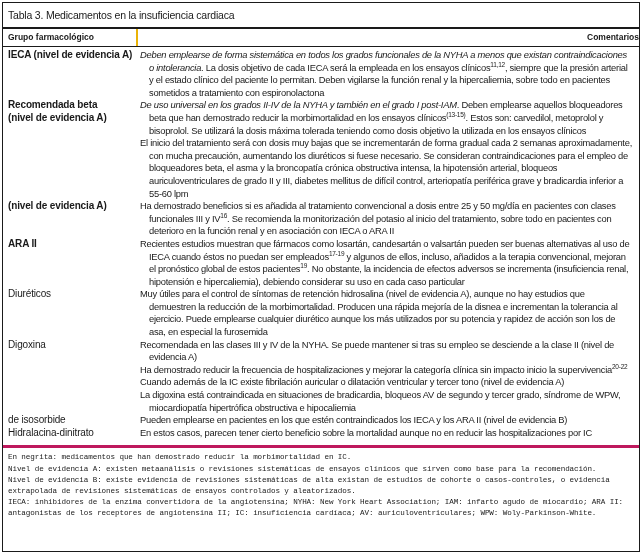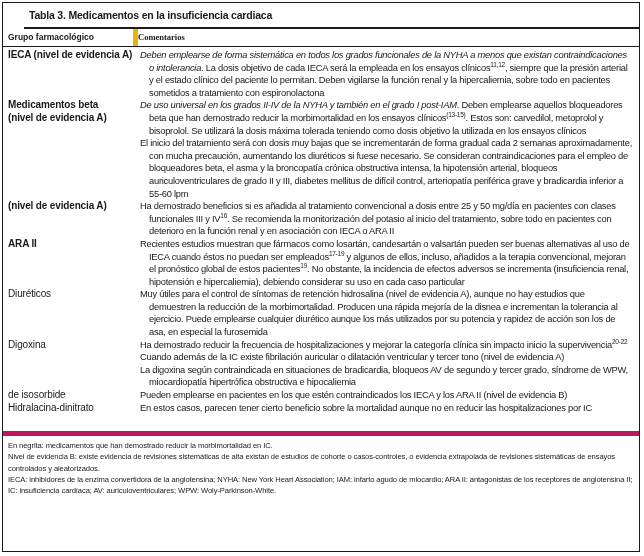--- a/index.html
+++ b/index.html
@@ -4,37 +4,37 @@
 <style>
   html, body { margin: 0; padding: 0; background: #ffffff; }
   body { width: 644px; height: 556px; overflow: hidden; position: relative; }
   .frame {
     position: absolute; left: 2px; top: 2px; width: 638px; height: 550px;
     border: 1px solid #1a1a1a; box-sizing: border-box;
     font-family: "Liberation Sans", sans-serif; color: #1a1a1a;
   }
   .title {
     height: 24px; line-height: 24px; padding-left: 5px;
-    font-size: 10.5px; font-weight: bold;
+    font-size: 10.5px; font-weight: normal;
     border-bottom: 2px solid #1a1a1a;
-    transform-origin: left; letter-spacing: -0.2px; margin-left: 21px;
+    transform-origin: left; letter-spacing: -0.2px;
   }
   .head-row { display: flex; height: 17px; border-bottom: 1px solid #1a1a1a; font-size: 8.5px; font-weight: bold; }
-  .head-row .c1 { width: 135px; padding-left: 5px; line-height: 17px; border-right: 5px solid #eab308; box-sizing: border-box; }
-  .head-row .c2 { flex: 1; text-align: left; line-height: 17px; font-family: Liberation Serif, serif; }
-  .body { padding-top: 2px; border-bottom: 5px solid #be185d; padding-bottom: 17px; }
+  .head-row .c1 { width: 135px; padding-left: 5px; line-height: 17px; border-right: 2px solid #eab308; box-sizing: border-box; }
+  .head-row .c2 { flex: 1; text-align: right; line-height: 17px; }
+  .body { padding-top: 2px; border-bottom: 3px solid #be185d; padding-bottom: 6px; }
   .row { display: flex; }
   .row .c1 { width: 135px; padding-left: 5px; font-size: 10px; line-height: 12.6px; box-sizing: border-box; letter-spacing: -0.15px; }
   .row .c1.b { font-weight: bold; }
   .row .c2 { flex: 1; padding-left: 2px; padding-right: 6px; font-size: 9.35px; line-height: 12.6px; letter-spacing: -0.25px; }
   .para { padding-left: 9px; text-indent: -9px; }
   .i { font-style: italic; }
   sup { font-size: 6.5px; line-height: 0; vertical-align: 4px; }
   .notes { padding: 4px 5px 0 5px; font-size: 7.6px; line-height: 11.2px; letter-spacing: -0.1px; }
-  .notes p { margin: 0; }
+  .notes p { margin: 0; font-family: Liberation Mono, monospace; }
 </style>
 </head>
 <body>
 
 <div class="frame">
   <div class="title">Tabla 3. Medicamentos en la insuficiencia cardiaca</div>
   <div class="head-row">
     <div class="c1">Grupo farmacológico</div>
     <div class="c2">Comentarios</div>
   </div>
@@ -42,21 +42,21 @@
       <div class="row">
         <div class="c1 b">
           <div>IECA (nivel de evidencia A)</div>
         </div>
         <div class="c2">
           <div class="para"><span class="i">Deben emplearse de forma sistemática en todos los grados funcionales de la NYHA a menos que existan contraindicaciones o intolerancia</span><span>. La dosis objetivo de cada IECA será la empleada en los ensayos clínicos</span><sup>11,12</sup><span>, siempre que la presión arterial y el estado clínico del paciente lo permitan. Deben vigilarse la función renal y la hipercaliemia, sobre todo en pacientes sometidos a tratamiento con espironolactona</span></div>
         </div>
       </div>
       <div class="row">
         <div class="c1 b">
-          <div>Medicamentos beta</div>
+          <div>Recomendada beta</div>
           <div>(nivel de evidencia A)</div>
         </div>
         <div class="c2">
           <div class="para"><span class="i">De uso universal en los grados II-IV de la NYHA y también en el grado I post-IAM</span><span>. Deben emplearse aquellos bloqueadores beta que han demostrado reducir la morbimortalidad en los ensayos clínicos</span><sup>(13-15)</sup><span>. Estos son: carvedilol, metoprolol y bisoprolol. Se utilizará la dosis máxima tolerada teniendo como dosis objetivo la utilizada en los ensayos clínicos</span></div>
           <div class="para"><span>El inicio del tratamiento será con dosis muy bajas que se incrementarán de forma gradual cada 2 semanas aproximadamente, con mucha precaución, aumentando los diuréticos si fuese necesario. Se consideran contraindicaciones para el empleo de bloqueadores beta, el asma y la broncopatía crónica obstructiva intensa, la hipotensión arterial, bloqueos auriculoventriculares de grado II y III, diabetes mellitus de difícil control, arteriopatía periférica grave y bradicardia inferior a 55-60 lpm</span></div>
         </div>
       </div>
       <div class="row">
         <div class="c1 b">
           <div>(nivel de evidencia A)</div>
@@ -79,34 +79,36 @@
         </div>
         <div class="c2">
           <div class="para"><span>Muy útiles para el control de síntomas de retención hidrosalina (nivel de evidencia A), aunque no hay estudios que demuestren la reducción de la morbimortalidad. Producen una rápida mejoría de la disnea e incrementan la tolerancia al ejercicio. Puede emplearse cualquier diurético aunque los más utilizados por su potencia y rapidez de acción son los de asa, en especial la furosemida</span></div>
         </div>
       </div>
       <div class="row">
         <div class="c1">
           <div>Digoxina</div>
         </div>
         <div class="c2">
+          <div class="para"><span>Recomendada en las clases III y IV de la NYHA. Se puede mantener si tras su empleo se desciende a la clase II (nivel de evidencia A)</span></div>
           <div class="para"><span>Ha demostrado reducir la frecuencia de hospitalizaciones y mejorar la categoría clínica sin impacto inicio la supervivencia</span><sup>20-22</sup></div>
           <div class="para"><span>Cuando además de la IC existe fibrilación auricular o dilatación ventricular y tercer tono (nivel de evidencia A)</span></div>
-          <div class="para"><span>La digoxina según contraindicada en situaciones de bradicardia, bloqueos AV de segundo y tercer grado, síndrome de WPW, miocardiopatía hipertrófica obstructiva e hipocaliemia</span></div>
+          <div class="para"><span>La digoxina está contraindicada en situaciones de bradicardia, bloqueos AV de segundo y tercer grado, síndrome de WPW, miocardiopatía hipertrófica obstructiva e hipocaliemia</span></div>
         </div>
       </div>
       <div class="row">
         <div class="c1">
           <div>de isosorbide</div>
           <div>Hidralacina-dinitrato</div>
         </div>
         <div class="c2">
           <div class="para"><span>Pueden emplearse en pacientes en los que estén contraindicados los IECA y los ARA II (nivel de evidencia B)</span></div>
           <div class="para"><span>En estos casos, parecen tener cierto beneficio sobre la mortalidad aunque no en reducir las hospitalizaciones por IC</span></div>
         </div>
       </div>
     </div>
   <div class="notes" id="notes">
       <p>En negrita: medicamentos que han demostrado reducir la morbimortalidad en IC.</p>
+      <p>Nivel de evidencia A: existen metaanálisis o revisiones sistemáticas de ensayos clínicos que sirven como base para la recomendación.</p>
       <p>Nivel de evidencia B: existe evidencia de revisiones sistemáticas de alta existan de estudios de cohorte o casos-controles, o evidencia extrapolada de revisiones sistemáticas de ensayos controlados y aleatorizados.</p>
       <p>IECA: inhibidores de la enzima convertidora de la angiotensina; NYHA: New York Heart Association; IAM: infarto agudo de miocardio; ARA II: antagonistas de los receptores de angiotensina II; IC: insuficiencia cardíaca; AV: auriculoventriculares; WPW: Woly-Parkinson-White.</p>
     </div>
 </div>
 
 </body></html>

